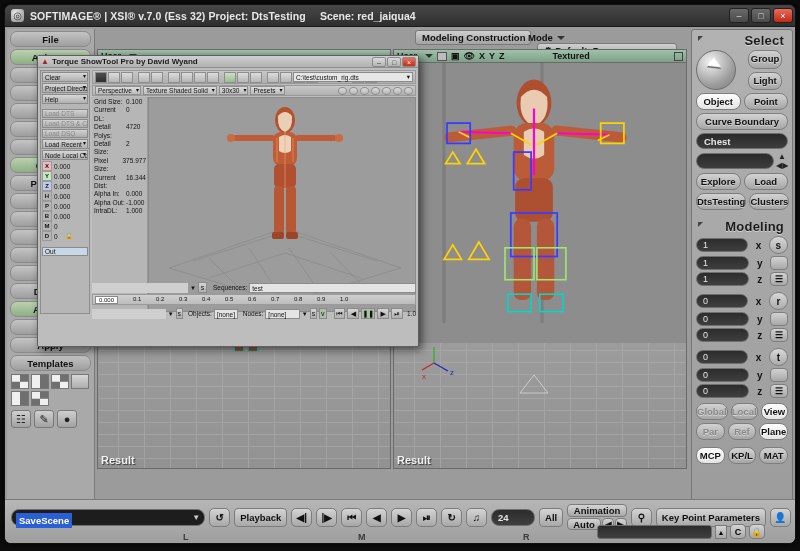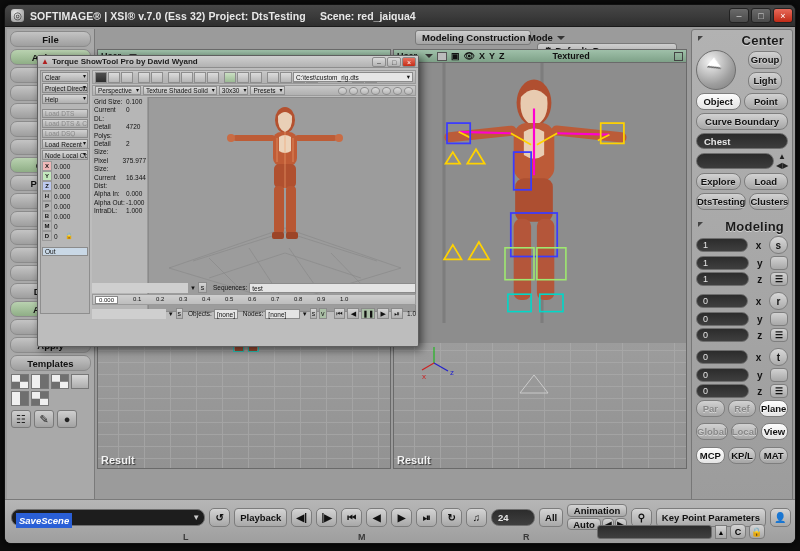--- a/index.html
+++ b/index.html
@@ -478,23 +478,23 @@
         <span style="position:absolute;left:2px;top:1px;font-size:8px;color:#222;">0</span>
         <div class="tl-thumb"></div>
       </div>
       <span style="position:absolute;right:46px;top:26px;font-size:8.5px;color:#1d1d1d;font-weight:bold;">100</span>
       <div class="tl-field" style="right:0; top:24px;">100</div>
     </div>
 
     <div class="rightbar">
       <div class="panel-title">
         <span class="arr"></span>
-        <span>Center</span>
-      </div>
-      <div style="display:flex; gap:12px; padding:0 10px 3px 4px;align-items:center;">
+        <span>Select</span>
+      </div>
+      <div style="display:flex; gap:12px; padding:0 10px 3px 4px;">
         <div class="sel-ball"></div>
         <div style="flex:1;display:flex;flex-direction:column;gap:3px;">
           <div class="rb-btn">Group</div>
           <div class="rb-btn">Light</div>
         </div>
       </div>
       <div class="rb-row">
         <div class="rb-btn active">Object</div>
         <div class="rb-btn">Point</div>
       </div>
@@ -559,29 +559,29 @@
       <div class="tr-row">
         <div class="tr-input">0</div>
         <div class="tr-ax">y</div>
         <div class="tr-sq"></div>
       </div>
       <div class="tr-row">
         <div class="tr-input">0</div>
         <div class="tr-ax">z</div>
         <div class="tr-sq">☰</div>
       </div>
+      <div class="rb-row" style="margin-top:3px;">
+        <div class="rb-btn dim">Global</div>
+        <div class="rb-btn dim">Local</div>
+        <div class="rb-btn active">View</div>
+      </div>
       <div class="rb-row">
         <div class="rb-btn dim">Par</div>
         <div class="rb-btn dim">Ref</div>
         <div class="rb-btn active">Plane</div>
-      </div>
-      <div class="rb-row" style="margin-top:3px;">
-        <div class="rb-btn dim">Global</div>
-        <div class="rb-btn dim">Local</div>
-        <div class="rb-btn active">View</div>
       </div>
       <div class="rb-row" style="margin-top:4px;">
         <div class="rb-btn active">MCP</div>
         <div class="rb-btn">KP/L</div>
         <div class="rb-btn">MAT</div>
       </div>
     </div>
 
     <div class="torque">
       <div class="tq-title">
@@ -803,21 +803,21 @@
           <div class="tq-pbtn" style="background:#aabfa6">❚❚</div>
           <div class="tq-pbtn">▶</div>
           <div class="tq-pbtn">⏯</div>
           <span style="margin-left:2px">1.0</span>
         </div>
       </div>
     </div>
 
     <div class="bottombar">
       <div style="display:flex; align-items:center; gap:4px; padding:4px 6px 0 6px;">
-        <div class="combo" style="width:215px;font-style:italic;">
+        <div class="combo" style="width:215px;">
           <span class="sel">SaveScene</span>
           <span style="position:absolute;right:4px;top:3px;color:#ccc;font-size:8px;">▼</span>
         </div>
         <div class="bb-round">↺</div>
         <div class="bb-btn">Playback</div>
         <div class="bb-round">◀|</div>
         <div class="bb-round">|▶</div>
         <div class="bb-round">⏮</div>
         <div class="bb-round">◀</div>
         <div class="bb-round">▶</div>

